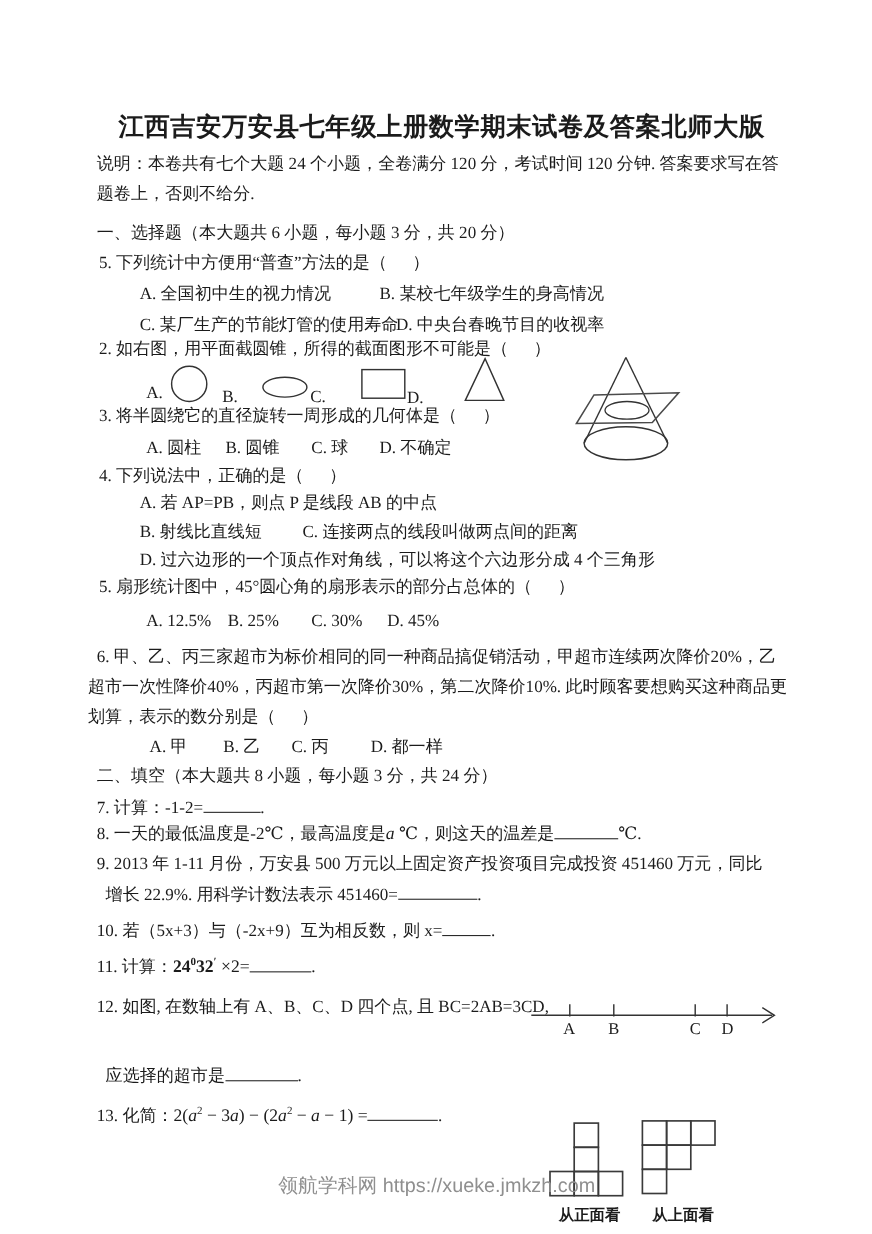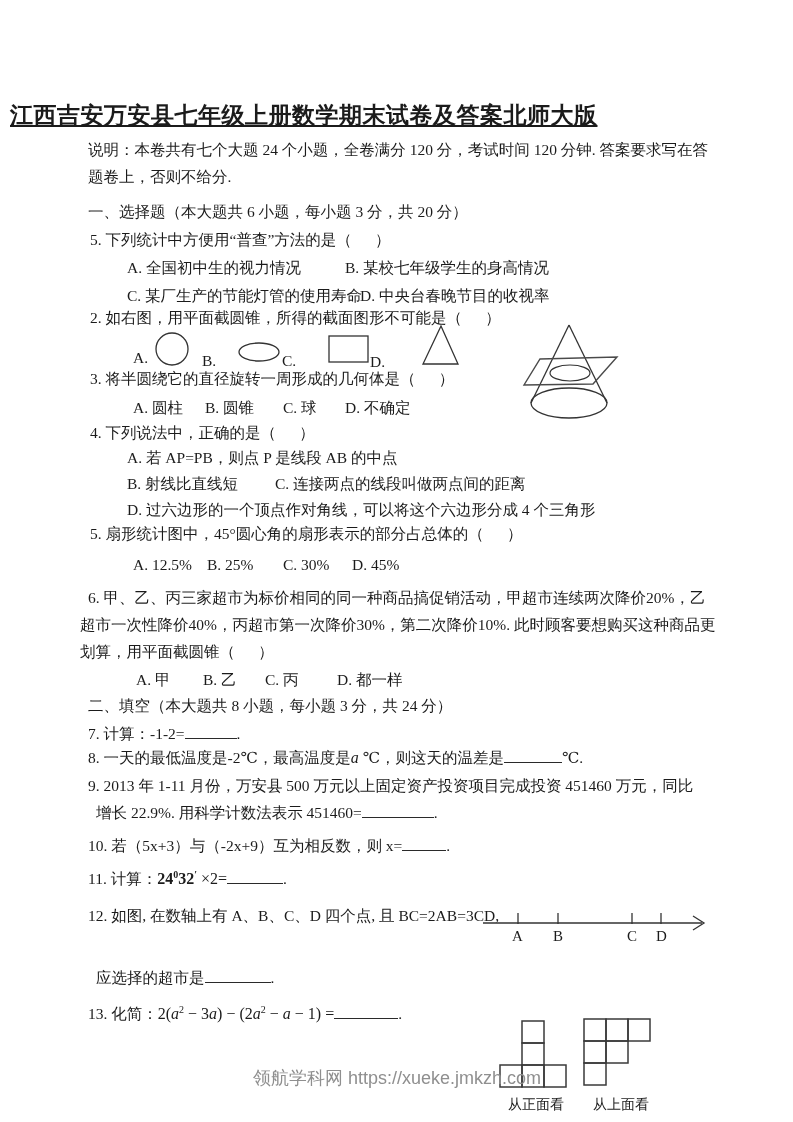--- a/index.html
+++ b/index.html
@@ -3,39 +3,38 @@
 <meta charset="utf-8">
 <style>
   html,body { margin:0; padding:0; background:#ffffff; }
   .page {
     position:relative; width:793px; height:1122px; background:#ffffff;
     font-family:"Liberation Serif","DejaVu Serif",serif;
     color:#1b1b1b; overflow:hidden;
   }
   .line { position:absolute; font-size:15.5px; line-height:20px; white-space:pre; }
   .title {
-    position:absolute; left:0; right:0; top:100px; 
+    position:absolute; left:0; right:0; top:100px; text-align:center;
     font-size:23px; font-weight:700; letter-spacing:0.5px; padding-left:10px;
     white-space:pre;
-    text-decoration:underline;
   }
   .blank {
     display:inline-block; border-bottom:1px solid #2a2a2a;
     height:14px; vertical-align:baseline;
   }
   sup { font-size:10px; line-height:0; }
   .math { font-size:16px; }
   .var { font-style:italic; }
   .watermark {
     position:absolute; left:253px; top:1066px;
     font-family:"Liberation Sans","DejaVu Sans",sans-serif;
     font-size:18px; color:#8f8f8f; white-space:pre; z-index:5;
   }
   svg { position:absolute; overflow:visible; }
-  .fig-label { position:absolute; font-size:14px; white-space:pre; }
+  .fig-label { position:absolute; font-size:14px; white-space:pre;font-weight:bold; }
   .nl-label { position:absolute; font-size:15px; font-family:"Liberation Serif",serif; }
 </style>
 </head>
 <body>
 
 <div class="page">
 
   <div class="title">江西吉安万安县七年级上册数学期末试卷及答案北师大版</div>
 
   <div class="line" style="left:88px;top:140px">说明：本卷共有七个大题 24 个小题，全卷满分 120 分，考试时间 120 分钟. 答案要求写在答</div>
@@ -88,21 +87,21 @@
   <div class="line" style="left:127px;top:500px">D. 过六边形的一个顶点作对角线，可以将这个六边形分成 4 个三角形</div>
 
   <div class="line" style="left:90px;top:524px">5. 扇形统计图中，45°圆心角的扇形表示的部分占总体的（      ）</div>
   <div class="line" style="left:133px;top:555px">A. 12.5%</div>
   <div class="line" style="left:207px;top:555px">B. 25%</div>
   <div class="line" style="left:283px;top:555px">C. 30%</div>
   <div class="line" style="left:352px;top:555px">D. 45%</div>
 
   <div class="line" style="left:88px;top:588px">6. 甲、乙、丙三家超市为标价相同的同一种商品搞促销活动，甲超市连续两次降价20%，乙</div>
   <div class="line" style="left:80px;top:615px">超市一次性降价40%，丙超市第一次降价30%，第二次降价10%. 此时顾客要想购买这种商品更</div>
-  <div class="line" style="left:80px;top:642px">划算，用平面截圆锥（      ）</div>
+  <div class="line" style="left:80px;top:642px">划算，表示的数分别是（      ）</div>
   <div class="line" style="left:136px;top:670px">A. 甲</div>
   <div class="line" style="left:203px;top:670px">B. 乙</div>
   <div class="line" style="left:265px;top:670px">C. 丙</div>
   <div class="line" style="left:337px;top:670px">D. 都一样</div>
 
   <div class="line" style="left:88px;top:696px">二、填空（本大题共 8 小题，每小题 3 分，共 24 分）</div>
 
   <div class="line" style="left:88px;top:724px"><span>7. 计算：-1-2=</span><span class="blank" style="width:52px"></span><span>.</span></div>
 
   <div class="line" style="left:88px;top:748px"><span>8. 一天的最低温度是-2℃，最高温度是</span><span class="var math">a</span><span> ℃，则这天的温差是</span><span class="blank" style="width:58px"></span><span>℃.</span></div>

